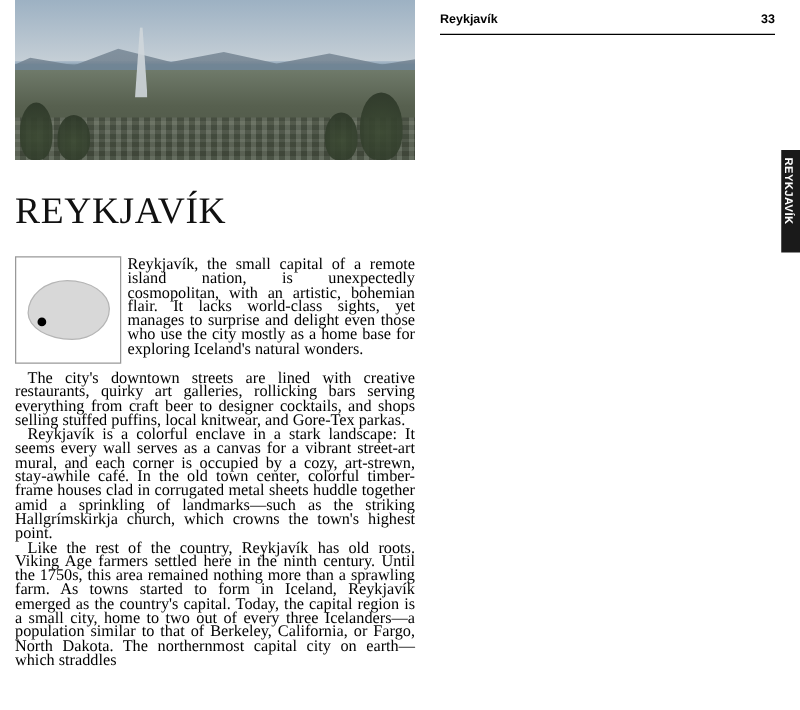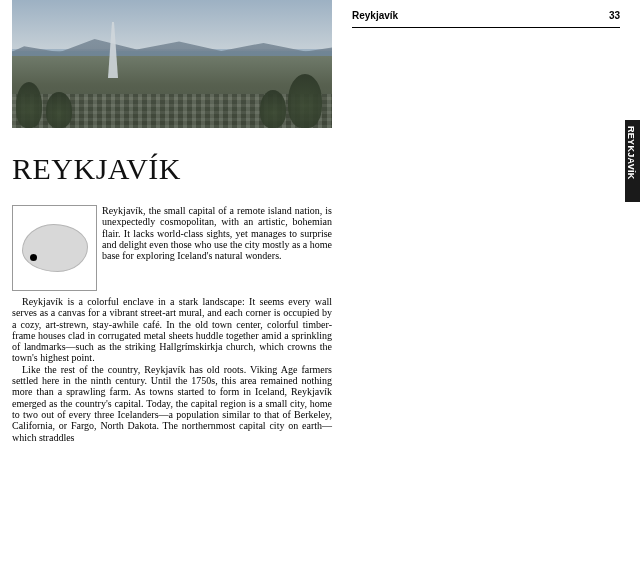--- a/index.html
+++ b/index.html
@@ -176,21 +176,21 @@
     top: 6px;
     white-space: nowrap;
     font-family: "Liberation Sans", sans-serif;
     font-weight: bold;
     font-size: 9px;
     letter-spacing: .3px;
   }
 
   p.body {
     margin: 0 0 0 0;
-    font-size: 10px;
+    font-size: 13px;
     line-height: 11.3px;
     text-align: justify;
     text-indent: 10px;
     hyphens: auto;
   }
   p.body.first { text-indent: 0; }
 </style>
 </head>
 <body>
 
@@ -217,20 +217,21 @@
     <div class="map-box">
       <div class="map-island"></div>
       <div class="map-dot"></div>
     </div>
 
     <div class="left-para-col">
       <p class="body first">Reykjavík, the small capital of a remote island nation, is unexpectedly cosmopolitan, with an artistic, bohemian flair. It lacks world-class sights, yet manages to surprise and delight even those who use the city mostly as a home base for exploring Iceland's natural wonders.</p>
     </div>
 
     <div class="left-below">
+      <p class="body">The city's downtown streets are lined with creative restaurants, quirky art galleries, rollicking bars serving everything from craft beer to designer cocktails, and shops selling stuffed puffins, local knitwear, and Gore-Tex parkas.</p>
 
       <p class="body">Reykjavík is a colorful enclave in a stark landscape: It seems every wall serves as a canvas for a vibrant street-art mural, and each corner is occupied by a cozy, art-strewn, stay-awhile café. In the old town center, colorful timber-frame houses clad in corrugated metal sheets huddle together amid a sprinkling of landmarks—such as the striking Hallgrímskirkja church, which crowns the town's highest point.</p>
       <p class="body">Like the rest of the country, Reykjavík has old roots. Viking Age farmers settled here in the ninth century. Until the 1750s, this area remained nothing more than a sprawling farm. As towns started to form in Iceland, Reykjavík emerged as the country's capital. Today, the capital region is a small city, home to two out of every three Icelanders—a population similar to that of Berkeley, California, or Fargo, North Dakota. The northernmost capital city on earth—which straddles</p>
     </div>
   </div>
 
   <div class="page-head">
     <span>Reykjavík</span>
     <span>33</span>
   </div>

